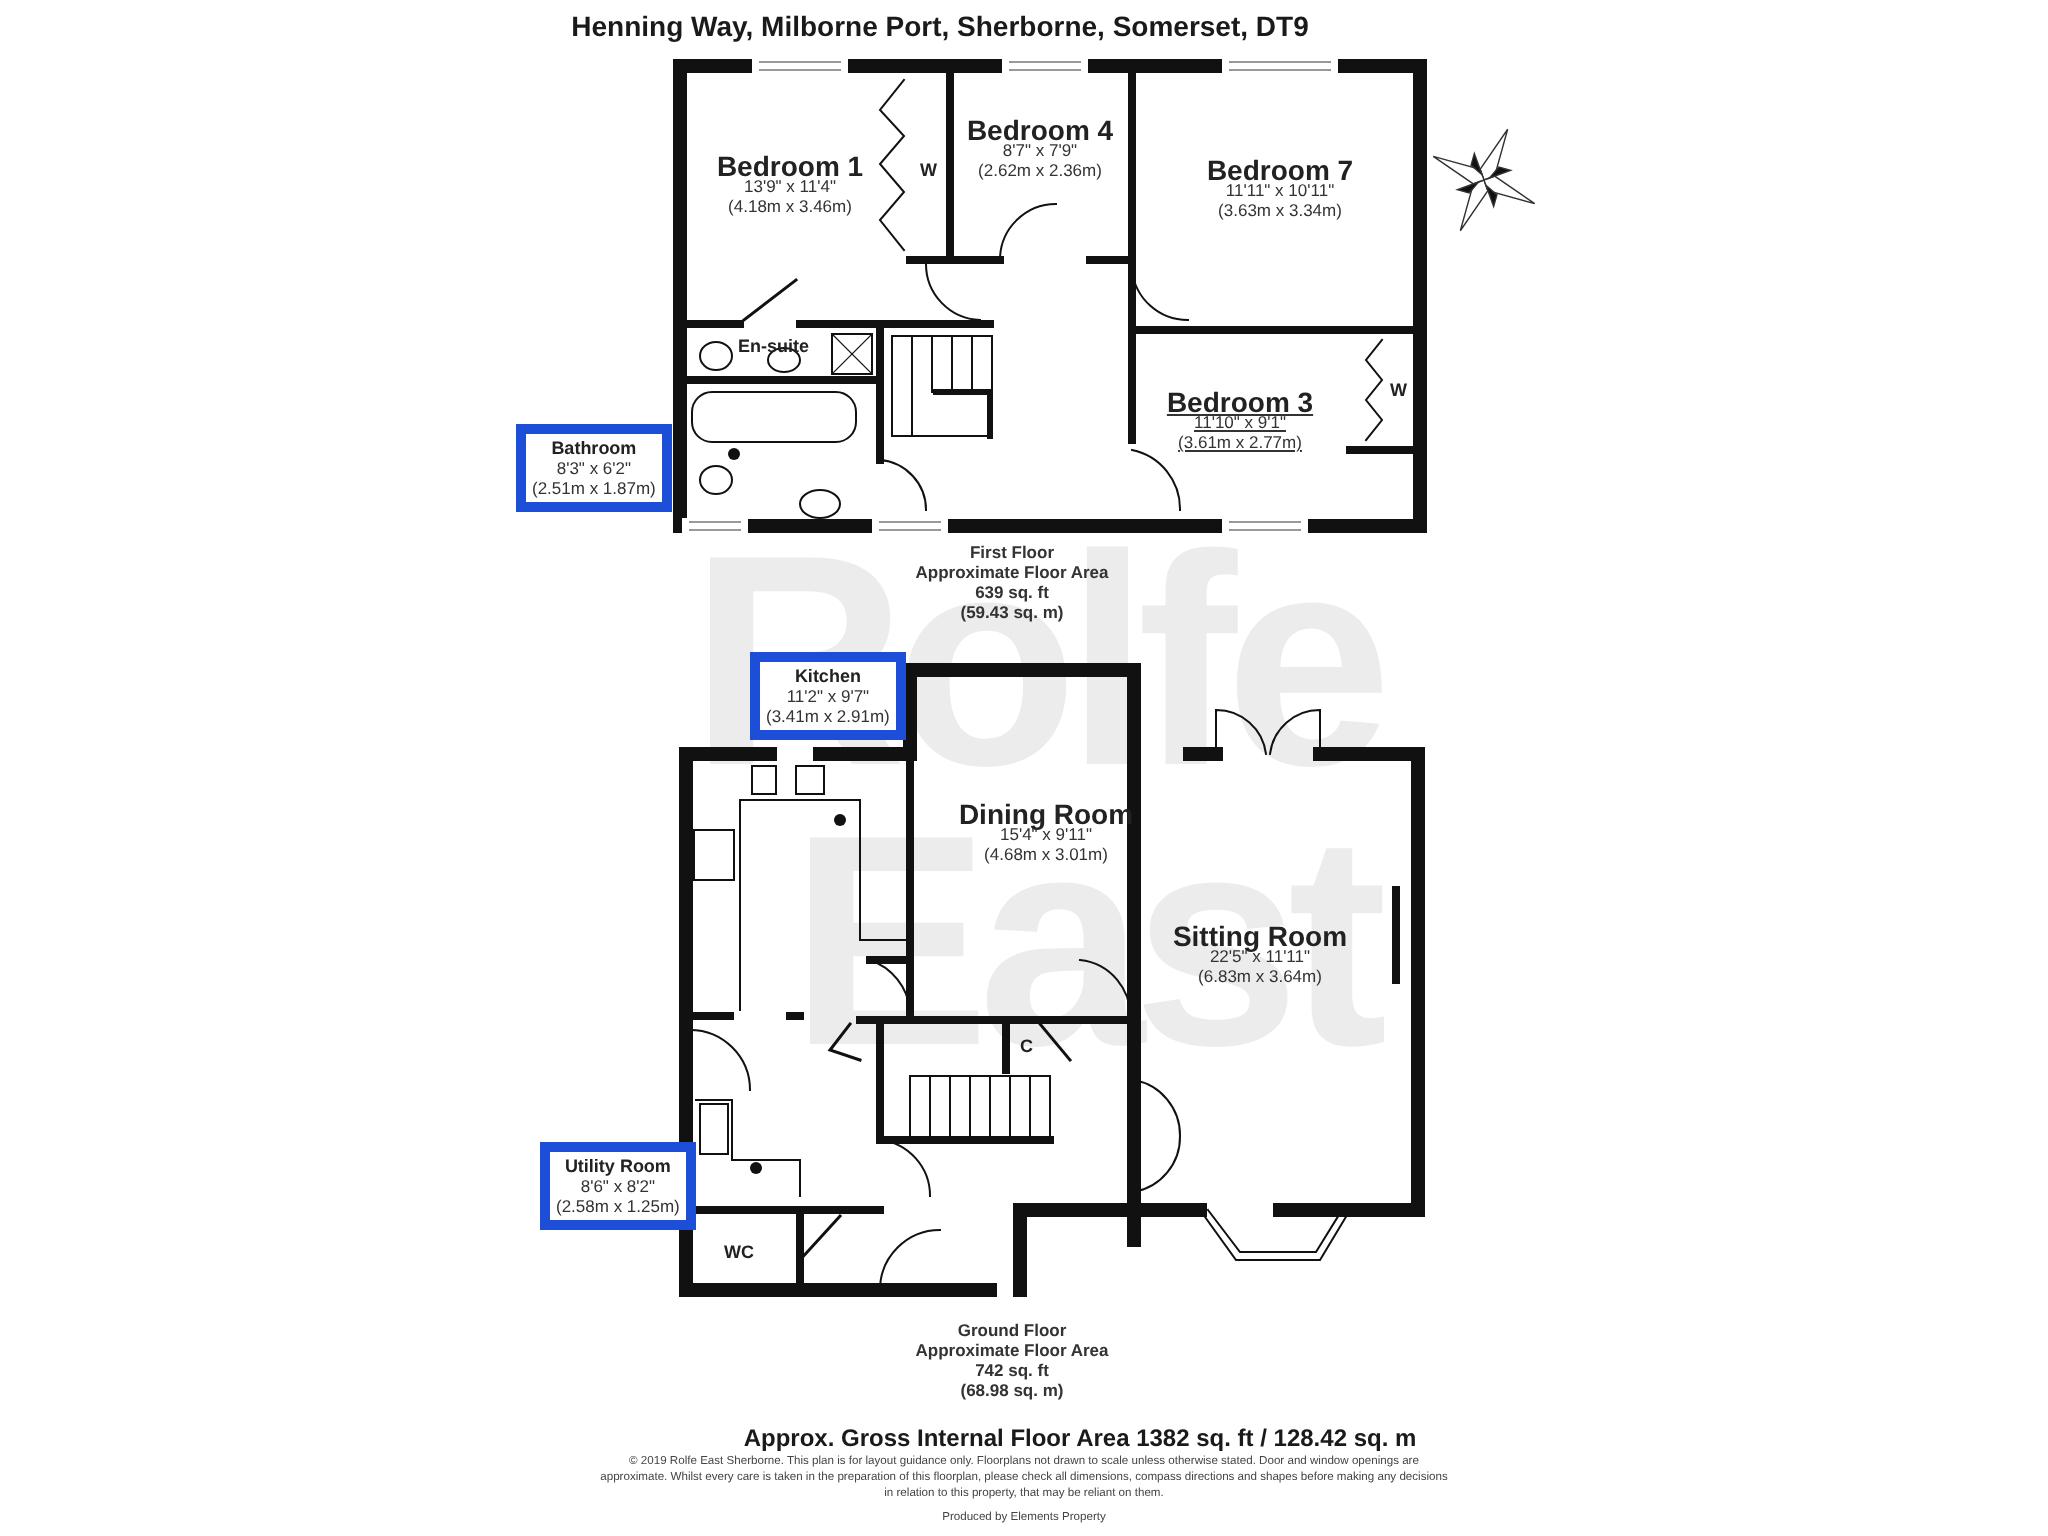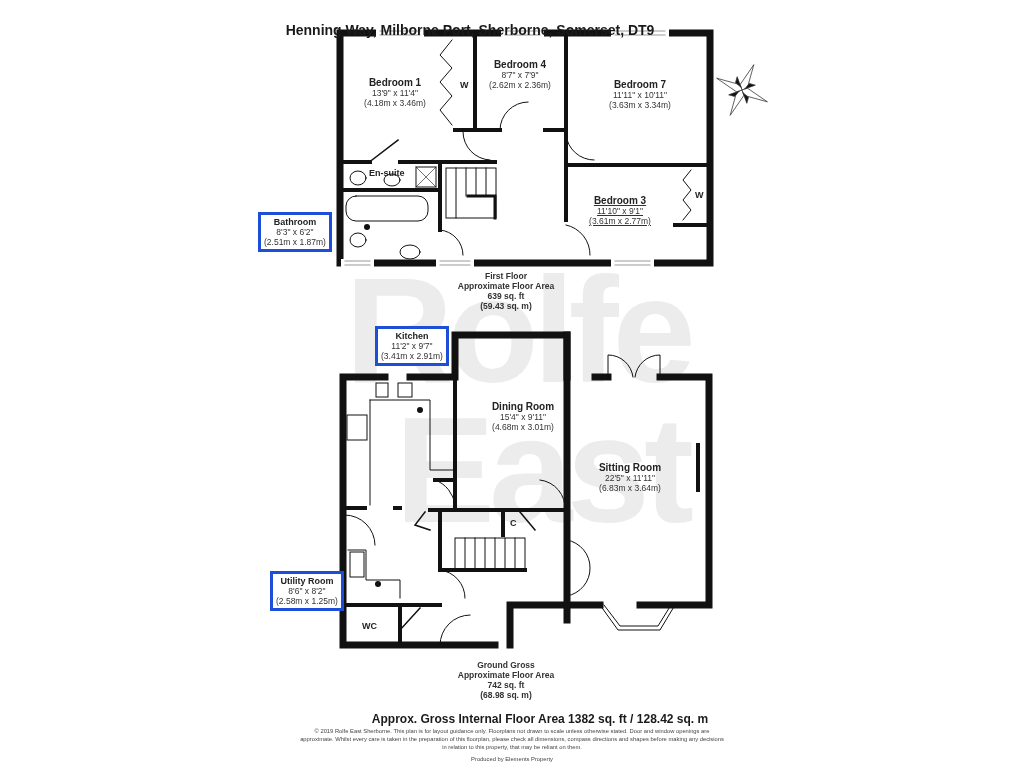--- a/index.html
+++ b/index.html
@@ -1,21 +1,21 @@
 <!DOCTYPE html>
 <html><head>
 <meta charset="utf-8">
 <style>
   html, body { margin:0; padding:0; background:#ffffff; }
   body { width:1024px; height:768px; position:relative; overflow:hidden; font-family:"Liberation Sans", sans-serif; color:#1a1a1a; }
   #plan { position:absolute; left:0; top:0; width:1024px; height:768px; }
-  .title { position:absolute; left:0; top:22px; width:940px; text-align:center; font-weight:bold; font-size:14px; }
+  .title { position:absolute; left:0; top:5px; width:940px; text-align:center; font-weight:bold; font-size:14px; }
   .lbl { position:absolute; text-align:center; font-size:8.5px; line-height:10px; color:#333; white-space:nowrap; transform:translateX(-50%); }
-  .lbl b { display:block; font-size:10px; color:#222; }
-  .boxlbl { position:absolute; border:3px solid #1d4ed8; background:#fff; text-align:center; font-size:8.5px; line-height:10px; color:#333; padding:2px 3px; white-space:nowrap; }
+  .lbl b { display:block; font-size:14px; color:#222;text-align:right; }
+  .boxlbl { position:absolute; border:5px solid #1d4ed8; background:#fff; text-align:center; font-size:8.5px; line-height:10px; color:#333; padding:2px 3px; white-space:nowrap; }
   .boxlbl b { display:block; font-size:9px; color:#222; }
   .floorarea { position:absolute; text-align:center; font-size:8.5px; font-weight:bold; line-height:10px; color:#333; transform:translateX(-50%); white-space:nowrap; }
   .tag { position:absolute; font-size:9px; font-weight:bold; color:#222; }
   .gross { position:absolute; left:0; width:1024px; top:712px; text-align:center; font-weight:bold; font-size:12px;padding-left:28px; }
   .disclaimer { position:absolute; left:300px; width:424px; top:727px; text-align:center; font-size:5.8px; line-height:8px; color:#444; }
   .produced { position:absolute; left:0; width:1024px; top:756px; text-align:center; font-size:5.8px; color:#444; }
   .watermark { position:absolute; font-size:150px; font-weight:bold; color:#ececec; letter-spacing:-6px; line-height:150px; }
 </style>
 </head>
 <body>
@@ -223,21 +223,21 @@
   <span>(6.83m x 3.64m)</span>
 </div>
 <div class="boxlbl" style="left:270px; top:571px;">
   <b>Utility Room</b>
   <span>8'6" x 8'2"</span><br>
   <span>(2.58m x 1.25m)</span>
 </div>
 <div class="tag" style="left:362px; top:621px;">WC</div>
 <div class="tag" style="left:510px; top:518px;">C</div>
 <div class="floorarea" style="left:506px; top:660px;">
-  <div>Ground Gross</div>
+  <div>Ground Floor</div>
   <div>Approximate Floor Area</div>
   <div>742 sq. ft</div>
   <div>(68.98 sq. m)</div>
 </div>
 
 <div class="gross">Approx. Gross Internal Floor Area 1382 sq. ft / 128.42 sq. m</div>
 <div class="disclaimer">© 2019 Rolfe East Sherborne. This plan is for layout guidance only. Floorplans not drawn to scale unless otherwise stated. Door and window openings are approximate. Whilst every care is taken in the preparation of this floorplan, please check all dimensions, compass directions and shapes before making any decisions in relation to this property, that may be reliant on them.</div>
 <div class="produced">Produced by Elements Property</div>
 
 </body></html>

